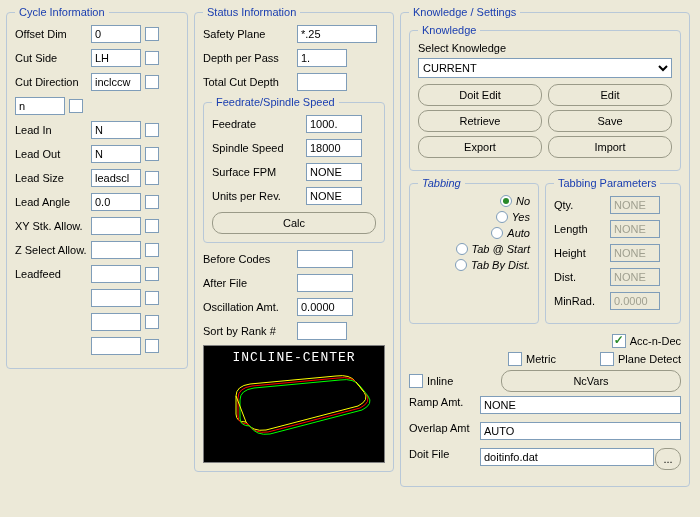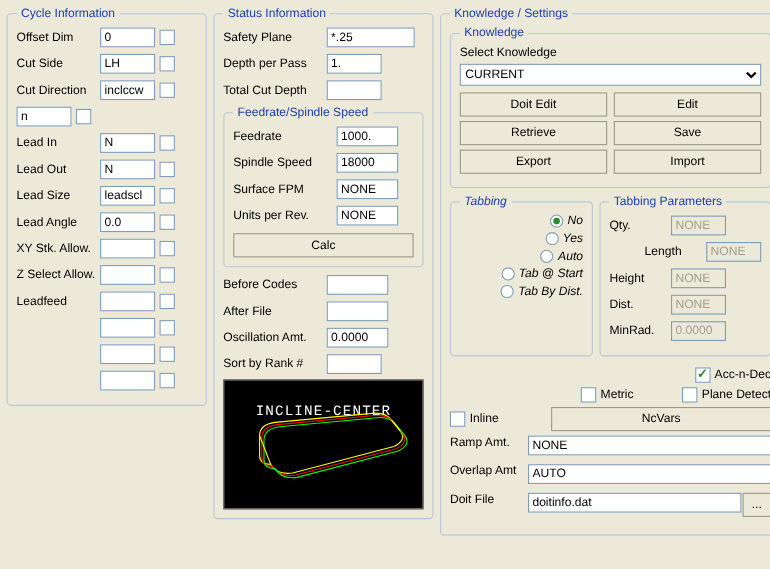--- a/index.html
+++ b/index.html
@@ -83,21 +83,21 @@
     content: "";
     position: absolute;
     top: 2px; left: 2px;
     width: 6px; height: 6px;
     background: #2a8a2a;
     border-radius: 50%;
   }
   button, .btn {
     border: 1px solid #9a9a88;
     background: #ece9d8;
-    border-radius: 0;
+    border-radius: 10px;
     height: 22px;
     font-family: inherit;
     font-size: 11px;
     cursor: pointer;
     padding: 0 6px;
   }
   .btn-wide { width: 120px; }
   select {
     border: 1px solid #7f9db9;
     background: #fff;
@@ -111,21 +111,20 @@
     position: relative;
     border: 1px solid #7f7f7f;
   }
   .preview-text {
     color: #fff;
     font-family: "Courier New", monospace;
     font-size: 13px;
     letter-spacing: 1px;
     text-align: center;
     padding-top: 4px;
-    margin-top: 16px;
   }
   .preview svg {
     position: absolute;
     top: 18px; left: 10px;
   }
   .btn-row { display: flex; gap: 6px; margin-bottom: 4px; }
   .btn-row button { flex: 1; }
   .kcol { display: flex; flex-direction: column; }
   .tab-flex { display: flex; gap: 6px; }
   .tabbing-fs { width: 130px; font-style: italic; }
@@ -340,21 +339,21 @@
             </div>
         </fieldset>
         <fieldset class="tabparam-fs">
           <legend>Tabbing Parameters</legend>
           <div id="tabparam-rows">
               <div class="row">
                 <label class="fld disabled-label" style="flex:0 0 52px;">Qty.</label>
                 <input type="text" class="small disabled-input" disabled="" value="NONE" style="">
               </div>
               <div class="row">
-                <label class="fld disabled-label" style="flex:0 0 52px;margin-left:32px;">Length</label>
+                <label class="fld disabled-label" style="flex:0 0 52px;">Length</label>
                 <input type="text" class="small disabled-input" disabled="" value="NONE" style="">
               </div>
               <div class="row">
                 <label class="fld disabled-label" style="flex:0 0 52px;">Height</label>
                 <input type="text" class="small disabled-input" disabled="" value="NONE" style="">
               </div>
               <div class="row">
                 <label class="fld disabled-label" style="flex:0 0 52px;">Dist.</label>
                 <input type="text" class="small disabled-input" disabled="" value="NONE" style="">
               </div>

